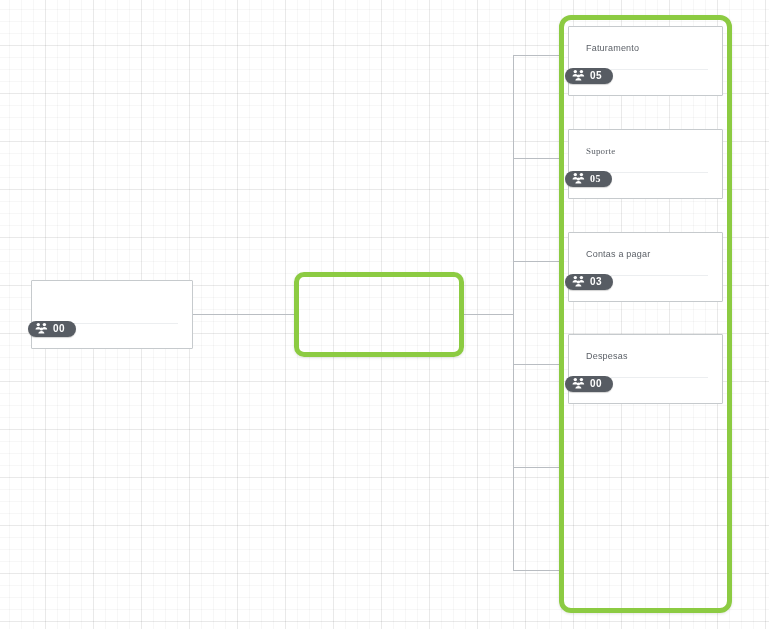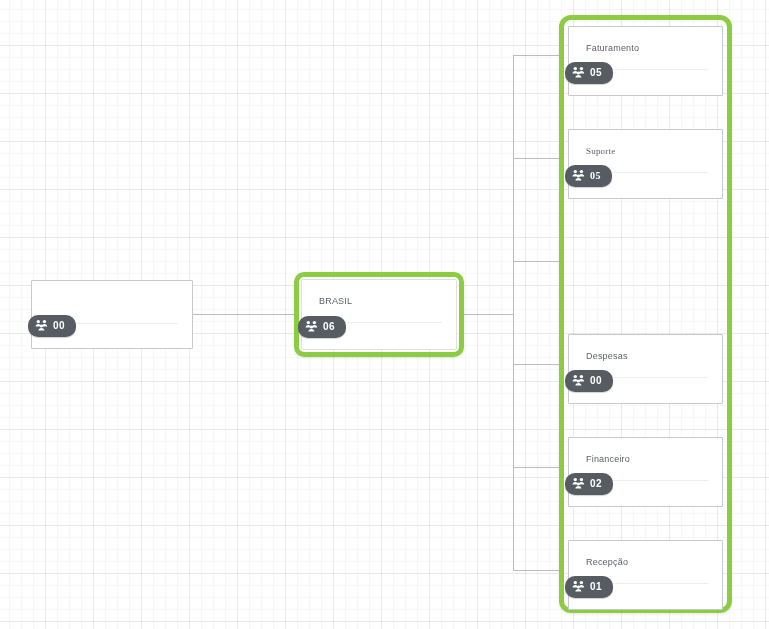--- a/index.html
+++ b/index.html
@@ -75,21 +75,21 @@
     height: 1px;
     background: #eceef0;
   }
   .badge {
     position: absolute;
     left: -4px;
     bottom: 11px;
     display: flex;
     align-items: center;
     gap: 5px;
-    height: 22px;
+    height: 16px;
     padding: 0 11px 0 7px;
     border-radius: 10px;
     background: #575c63;
     box-shadow: 0 1px 1px rgba(0,0,0,0.18);
   }
   .badge-count {
     font-size: 10px;
     font-weight: bold;
     color: #ffffff;
     letter-spacing: 0.4px;
@@ -149,37 +149,20 @@
           <path d="M6.6 7.4c0-1.5 1.3-2.5 2.8-2.5s2.8 1 2.8 2.5z" fill="#ffffff"></path>
           <circle cx="6.4" cy="7.0" r="1.5" fill="#ffffff"></circle>
           <path d="M3.4 11.6c0-1.6 1.4-2.7 3-2.7s3 1.1 3 2.7z" fill="#ffffff"></path>
         </svg>
       </span>
       <span class="badge-count">00</span>
     </div>
   </div>
 
   <div class="sel-wrap" id="sel-brasil"></div>
-  <div class="node" id="node-brasil">
-    <div class="node-title">BRASIL</div>
-    <div class="node-divider"></div>
-    <div class="badge">
-      <span class="people-icon">
-        <svg width="13" height="12" viewBox="0 0 13 12" aria-hidden="true">
-          <circle cx="3.3" cy="2.6" r="1.7" fill="#ffffff"></circle>
-          <path d="M0.5 7.4c0-1.5 1.3-2.5 2.8-2.5s2.8 1 2.8 2.5z" fill="#ffffff"></path>
-          <circle cx="9.4" cy="2.6" r="1.7" fill="#ffffff"></circle>
-          <path d="M6.6 7.4c0-1.5 1.3-2.5 2.8-2.5s2.8 1 2.8 2.5z" fill="#ffffff"></path>
-          <circle cx="6.4" cy="7.0" r="1.5" fill="#ffffff"></circle>
-          <path d="M3.4 11.6c0-1.6 1.4-2.7 3-2.7s3 1.1 3 2.7z" fill="#ffffff"></path>
-        </svg>
-      </span>
-      <span class="badge-count">06</span>
-    </div>
-  </div>
 
   <div class="sel-wrap group-wrap" id="sel-group"></div>
 
   <div class="node node-child" style="top:26px;">
     <div class="node-title">Faturamento</div>
     <div class="node-divider"></div>
     <div class="badge">
       <span class="people-icon">
         <svg width="13" height="12" viewBox="0 0 13 12" aria-hidden="true">
           <circle cx="3.3" cy="2.6" r="1.7" fill="#ffffff"></circle>
@@ -205,68 +188,51 @@
           <circle cx="9.4" cy="2.6" r="1.7" fill="#ffffff"></circle>
             <path d="M6.6 7.4c0-1.5 1.3-2.5 2.8-2.5s2.8 1 2.8 2.5z" fill="#ffffff"></path>
           <circle cx="6.4" cy="7.0" r="1.5" fill="#ffffff"></circle>
             <path d="M3.4 11.6c0-1.6 1.4-2.7 3-2.7s3 1.1 3 2.7z" fill="#ffffff"></path>
         </svg>
       </span>
       <span class="badge-count">05</span>
     </div>
   </div>
 
+  <div class="node node-child" style="top:232px;">
+    <div class="node-title">Contas a pagar</div>
+    <div class="node-divider"></div>
+    <div class="badge">
+      <span class="people-icon">
+        <svg width="13" height="12" viewBox="0 0 13 12" aria-hidden="true">
+          <circle cx="3.3" cy="2.6" r="1.7" fill="#ffffff"></circle>
+            <path d="M0.5 7.4c0-1.5 1.3-2.5 2.8-2.5s2.8 1 2.8 2.5z" fill="#ffffff"></path>
+          <circle cx="9.4" cy="2.6" r="1.7" fill="#ffffff"></circle>
+            <path d="M6.6 7.4c0-1.5 1.3-2.5 2.8-2.5s2.8 1 2.8 2.5z" fill="#ffffff"></path>
+          <circle cx="6.4" cy="7.0" r="1.5" fill="#ffffff"></circle>
+            <path d="M3.4 11.6c0-1.6 1.4-2.7 3-2.7s3 1.1 3 2.7z" fill="#ffffff"></path>
+        </svg>
+      </span>
+      <span class="badge-count">03</span>
+    </div>
+  </div>
 
   <div class="node node-child" style="top:334px;text-decoration:underline;">
     <div class="node-title">Despesas</div>
     <div class="node-divider"></div>
     <div class="badge">
       <span class="people-icon">
         <svg width="13" height="12" viewBox="0 0 13 12" aria-hidden="true">
           <circle cx="3.3" cy="2.6" r="1.7" fill="#ffffff"></circle>
             <path d="M0.5 7.4c0-1.5 1.3-2.5 2.8-2.5s2.8 1 2.8 2.5z" fill="#ffffff"></path>
           <circle cx="9.4" cy="2.6" r="1.7" fill="#ffffff"></circle>
             <path d="M6.6 7.4c0-1.5 1.3-2.5 2.8-2.5s2.8 1 2.8 2.5z" fill="#ffffff"></path>
           <circle cx="6.4" cy="7.0" r="1.5" fill="#ffffff"></circle>
             <path d="M3.4 11.6c0-1.6 1.4-2.7 3-2.7s3 1.1 3 2.7z" fill="#ffffff"></path>
         </svg>
       </span>
       <span class="badge-count">00</span>
     </div>
   </div>
 
-  <div class="node node-child" style="top:437px;">
-    <div class="node-title">Financeiro</div>
-    <div class="node-divider"></div>
-    <div class="badge">
-      <span class="people-icon">
-        <svg width="13" height="12" viewBox="0 0 13 12" aria-hidden="true">
-          <circle cx="3.3" cy="2.6" r="1.7" fill="#ffffff"></circle>
-            <path d="M0.5 7.4c0-1.5 1.3-2.5 2.8-2.5s2.8 1 2.8 2.5z" fill="#ffffff"></path>
-          <circle cx="9.4" cy="2.6" r="1.7" fill="#ffffff"></circle>
-            <path d="M6.6 7.4c0-1.5 1.3-2.5 2.8-2.5s2.8 1 2.8 2.5z" fill="#ffffff"></path>
-          <circle cx="6.4" cy="7.0" r="1.5" fill="#ffffff"></circle>
-            <path d="M3.4 11.6c0-1.6 1.4-2.7 3-2.7s3 1.1 3 2.7z" fill="#ffffff"></path>
-        </svg>
-      </span>
-      <span class="badge-count">02</span>
-    </div>
-  </div>
-
-  <div class="node node-child" style="top:540px;">
-    <div class="node-title">Recepção</div>
-    <div class="node-divider"></div>
-    <div class="badge">
-      <span class="people-icon">
-        <svg width="13" height="12" viewBox="0 0 13 12" aria-hidden="true">
-          <circle cx="3.3" cy="2.6" r="1.7" fill="#ffffff"></circle>
-            <path d="M0.5 7.4c0-1.5 1.3-2.5 2.8-2.5s2.8 1 2.8 2.5z" fill="#ffffff"></path>
-          <circle cx="9.4" cy="2.6" r="1.7" fill="#ffffff"></circle>
-            <path d="M6.6 7.4c0-1.5 1.3-2.5 2.8-2.5s2.8 1 2.8 2.5z" fill="#ffffff"></path>
-          <circle cx="6.4" cy="7.0" r="1.5" fill="#ffffff"></circle>
-            <path d="M3.4 11.6c0-1.6 1.4-2.7 3-2.7s3 1.1 3 2.7z" fill="#ffffff"></path>
-        </svg>
-      </span>
-      <span class="badge-count">01</span>
-    </div>
-  </div>
+
 
 </div>
 
 </body></html>

